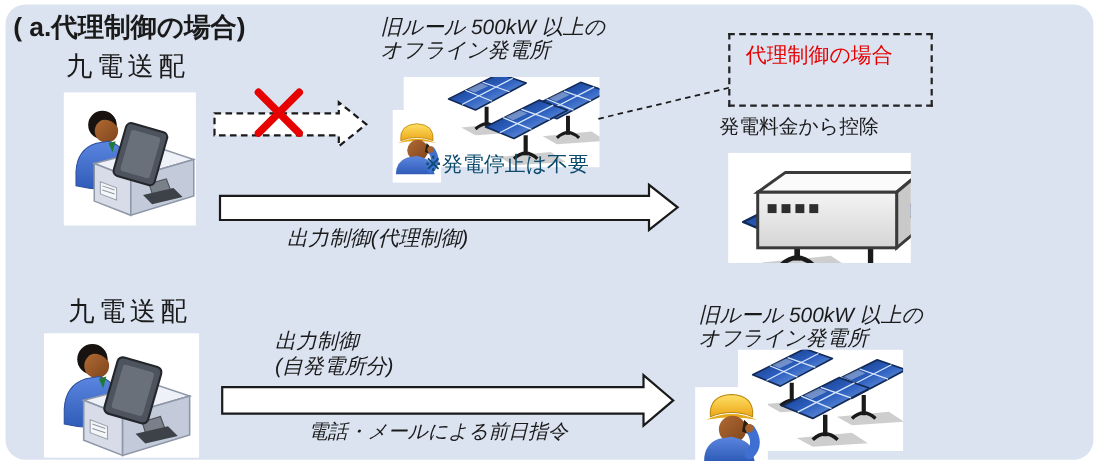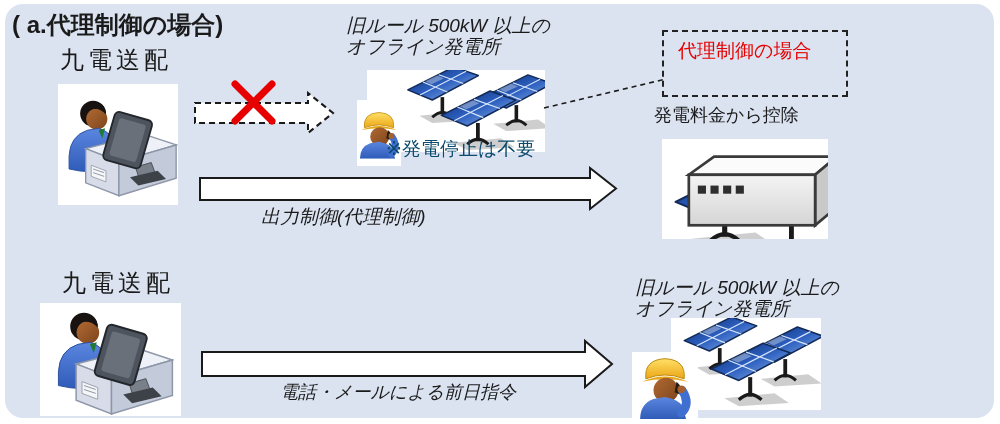--- a/index.html
+++ b/index.html
@@ -177,20 +177,24 @@
   </svg>
   <div class="abs lbl center" style="left:261px;top:204px;width:280px;">出力制御(代理制御)</div>
 
 
   <div class="abs op-lbl" style="left:62px;top:267px;">九電送配</div>
 
   <svg class="abs illu" style="left:40px;top:303px;" width="141" height="113" viewBox="0 0 130 115">
     <use href="#sym-operator"></use>
   </svg>
 
+  <div class="abs lbl center lh23" style="left:250px;top:299px;width:280px;">
+    <div>出力制御</div>
+    <div>(自発電所分)</div>
+  </div>
 
   <svg class="abs" style="left:200px;top:338px;" width="420" height="52" viewBox="0 0 420 52">
     <path d="M2,14 L385,14 L385,3 L412,26 L385,49 L385,38 L2,38 Z" fill="#ffffff" stroke="#1a1a1a" stroke-width="2"></path>
   </svg>
 
   <div class="abs lbl-sm center" style="left:280px;top:380px;width:275px;">電話・メールによる前日指令</div>
 
   <div class="abs lbl center lh21" style="left:635px;top:277px;width:205px;">
     <div>旧ルール 500kW 以上の</div>
     <div>オフライン発電所</div>

